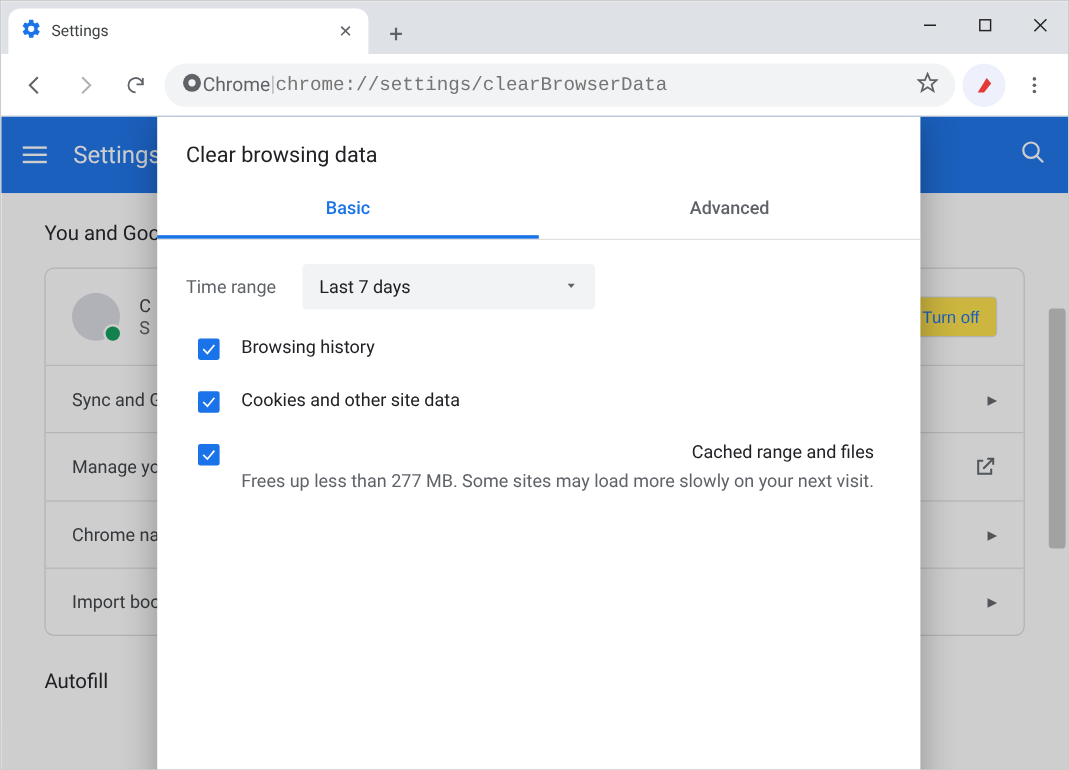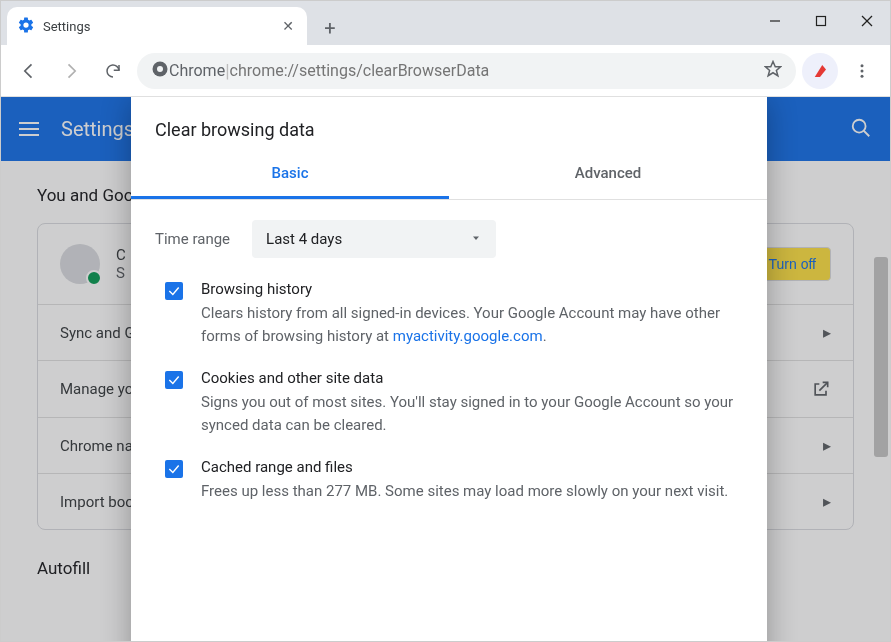--- a/index.html
+++ b/index.html
@@ -36,21 +36,21 @@
   }
   .nav-btn { width:36px;height:36px; border-radius:50%; display:flex;align-items:center;justify-content:center; cursor:default;}
   .nav-btn svg{stroke:#5f6368;stroke-width:2;fill:none;}
   .nav-btn.disabled svg{stroke:#b0b0b0;}
   .omnibox {
     flex:1; height:36px; background:#f1f3f4; border-radius:18px;
     display:flex; align-items:center; padding:0 14px; color:#5f6368;
   }
   .omnibox .chrome-label{color:#5f6368;font-size:16px;}
   .omnibox .sep{color:#bdbdbd;font-size:18px;}
-  .omnibox .url{color:#757575;font-size:16px;}
+  .omnibox .url{color:#757575;font-size:16px;font-family:Liberation Mono, monospace;}
   .omnibox .star{margin-left:auto;color:#5f6368;}
   .ext-btn, .menu-btn { width:36px;height:36px;border-radius:50%;display:flex;align-items:center;justify-content:center;cursor:default;}
   .ext-btn{background:#eef0fb;}
   
   .content { position:relative; height: calc(642px - 44px - 52px); overflow:hidden; }
   .settings-header {
     height:64px; background:#1a73e8; display:flex; align-items:center; color:#fff;
     padding:0 18px; gap:18px;
   }
   .hamburger{width:24px;height:24px;display:flex;flex-direction:column;justify-content:center;gap:4px;cursor:default;}
@@ -79,21 +79,21 @@
   }
   .dlg-title{padding:22px 24px 10px; font-size:18px; color:#202124;}
   .dlg-tabs{display:flex;}
   .dlg-tab{flex:1;text-align:center;padding:14px 0;color:#5f6368;font-size:15px;cursor:default;font-weight:500;}
   .dlg-tab.active{color:#1a73e8;border-bottom:3px solid #1a73e8;}
   .dlg-divider{height:1px;background:#e0e0e0;}
   .dlg-body{padding:20px 24px 10px;flex:1;overflow:auto;}
   .timerange-row{display:flex;align-items:center;gap:22px;margin-bottom:22px;}
   .tr-label{color:#5f6368;font-size:15px;}
   .tr-select{background:#f1f3f4;border:none;border-radius:4px;padding:10px 14px;width:244px;display:flex;align-items:center;justify-content:space-between;color:#202124;font-size:15px;cursor:default;}
-  .option-row{display:flex;align-items:flex-start;gap:18px;margin-bottom:22px;}
+  .option-row{display:flex;align-items:flex-start;gap:18px;margin-bottom:22px;text-align:right;}
   .option-row .box{margin-left:10px;margin-top:2px;flex:0 0 auto;}
   .chk{width:18px;height:18px;background:#1a73e8;border-radius:2px;display:flex;align-items:center;justify-content:center;cursor:default;}
   .chk svg{stroke:#fff;stroke-width:2.4;fill:none;}
   .opt-text .t1{color:#202124;font-size:15px;margin-bottom:4px;}
   .opt-text .t2{color:#5f6368;font-size:15px;line-height:1.5;}
   .opt-text a{color:#1a73e8;text-decoration:none;}
   .gear{color:#1a73e8;}
   .scrollbar{position:absolute;top:160px;right:2px;width:14px;height:200px;background:#c7c7c7;border-radius:3px;}
 </style>
 </head>
@@ -239,56 +239,52 @@
     <div class="dlg-title">Clear browsing data</div>
     <div class="dlg-tabs">
       <div class="dlg-tab active">Basic</div>
       <div class="dlg-tab">Advanced</div>
     </div>
     <div class="dlg-divider"></div>
     <div class="dlg-body">
       <div class="timerange-row">
         <span class="tr-label">Time range</span>
         <div class="tr-select">
-          <span>Last 4 days</span>
+          <span>Last 7 days</span>
           <span>
             <svg width="12" height="12" viewBox="0 0 24 24" fill="#5f6368">
                 <polygon points="6 9 18 9 12 16"></polygon>
               </svg>
           </span>
         </div>
       </div>
 
       <div class="option-row">
         <div class="box">
             <div class="chk">
               <svg width="14" height="14" viewBox="0 0 24 24">
                 <polyline points="4 12 10 18 20 6"></polyline>
               </svg>
             </div>
           </div>
         <div class="opt-text">
           <div class="t1">Browsing history</div>
-          <div class="t2">
-            <span>Clears history from all signed-in devices. Your Google Account may have other forms of browsing history at </span><a href="#">myactivity.google.com</a><span>.</span>
-          </div>
         </div>
       </div>
 
       <div class="option-row">
         <div class="box">
             <div class="chk">
               <svg width="14" height="14" viewBox="0 0 24 24">
                 <polyline points="4 12 10 18 20 6"></polyline>
               </svg>
             </div>
           </div>
         <div class="opt-text">
           <div class="t1">Cookies and other site data</div>
-          <div class="t2">Signs you out of most sites. You'll stay signed in to your Google Account so your synced data can be cleared.</div>
         </div>
       </div>
 
       <div class="option-row">
         <div class="box">
             <div class="chk">
               <svg width="14" height="14" viewBox="0 0 24 24">
                 <polyline points="4 12 10 18 20 6"></polyline>
               </svg>
             </div>

